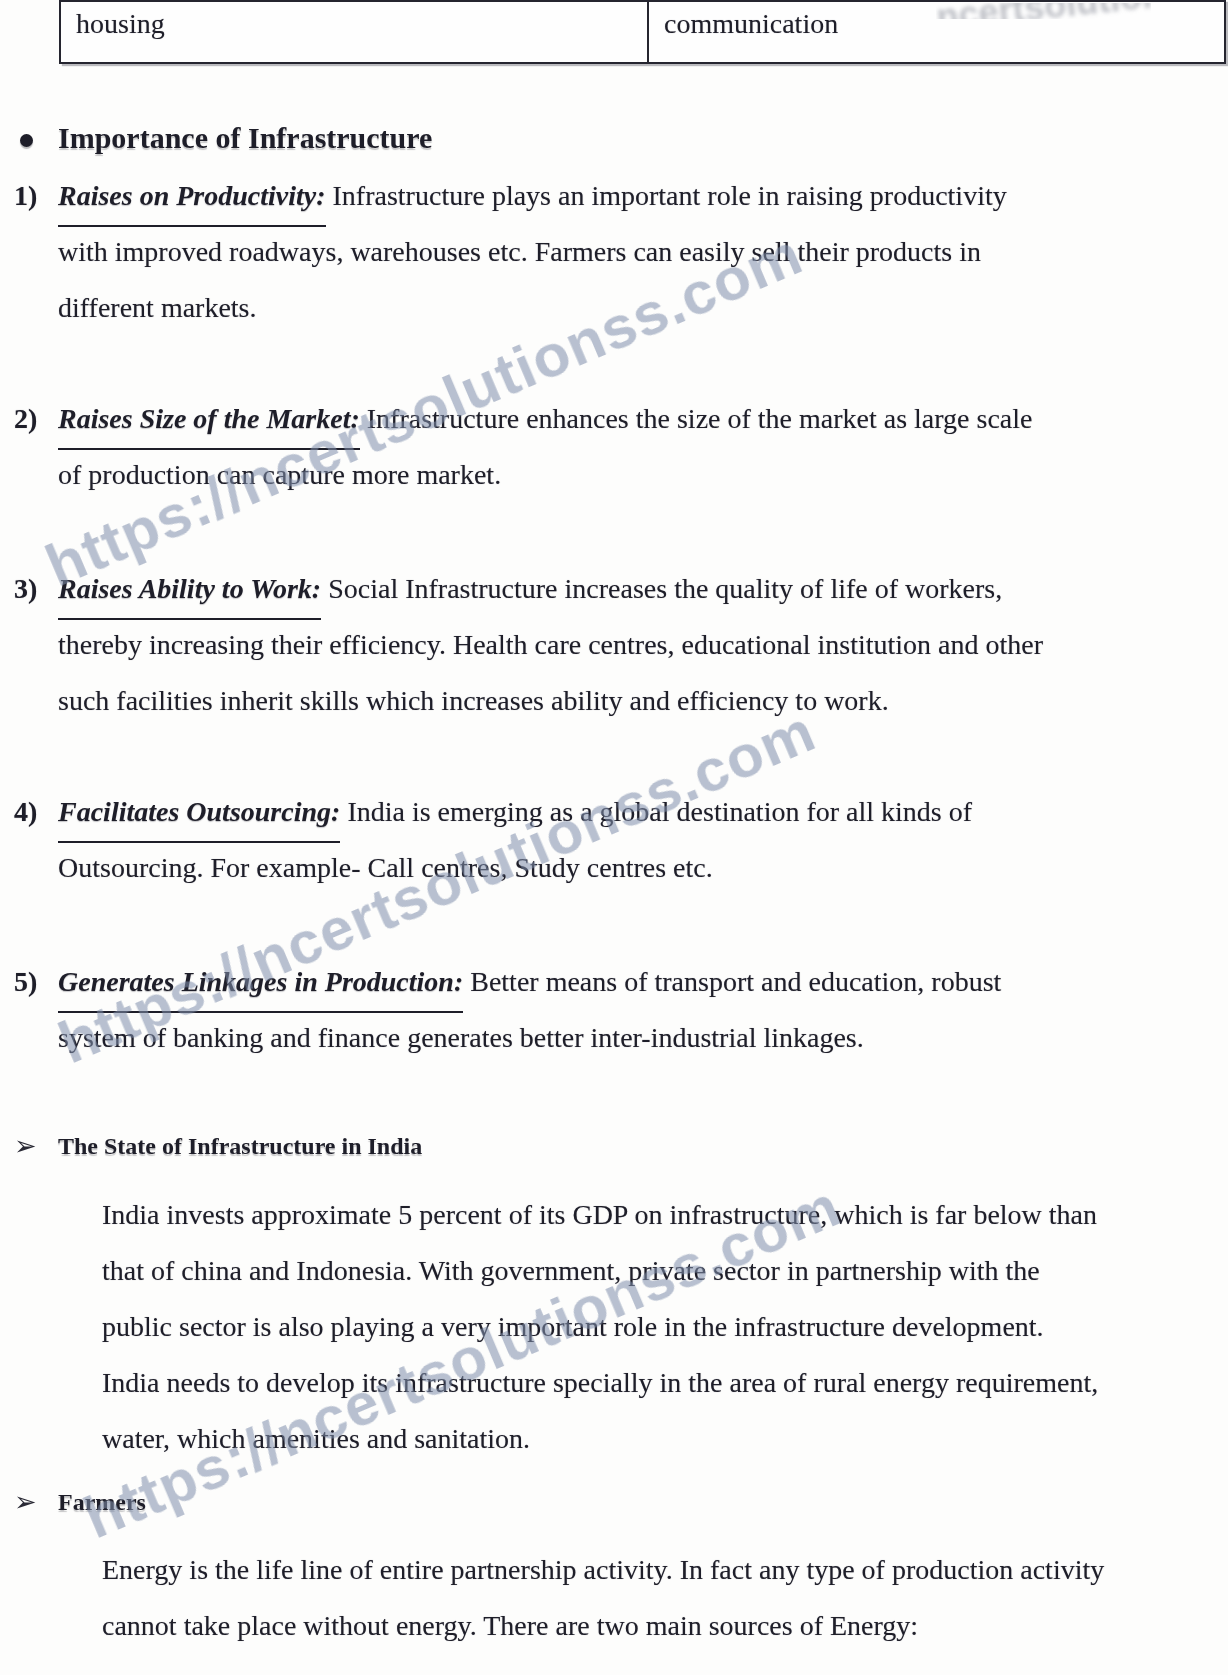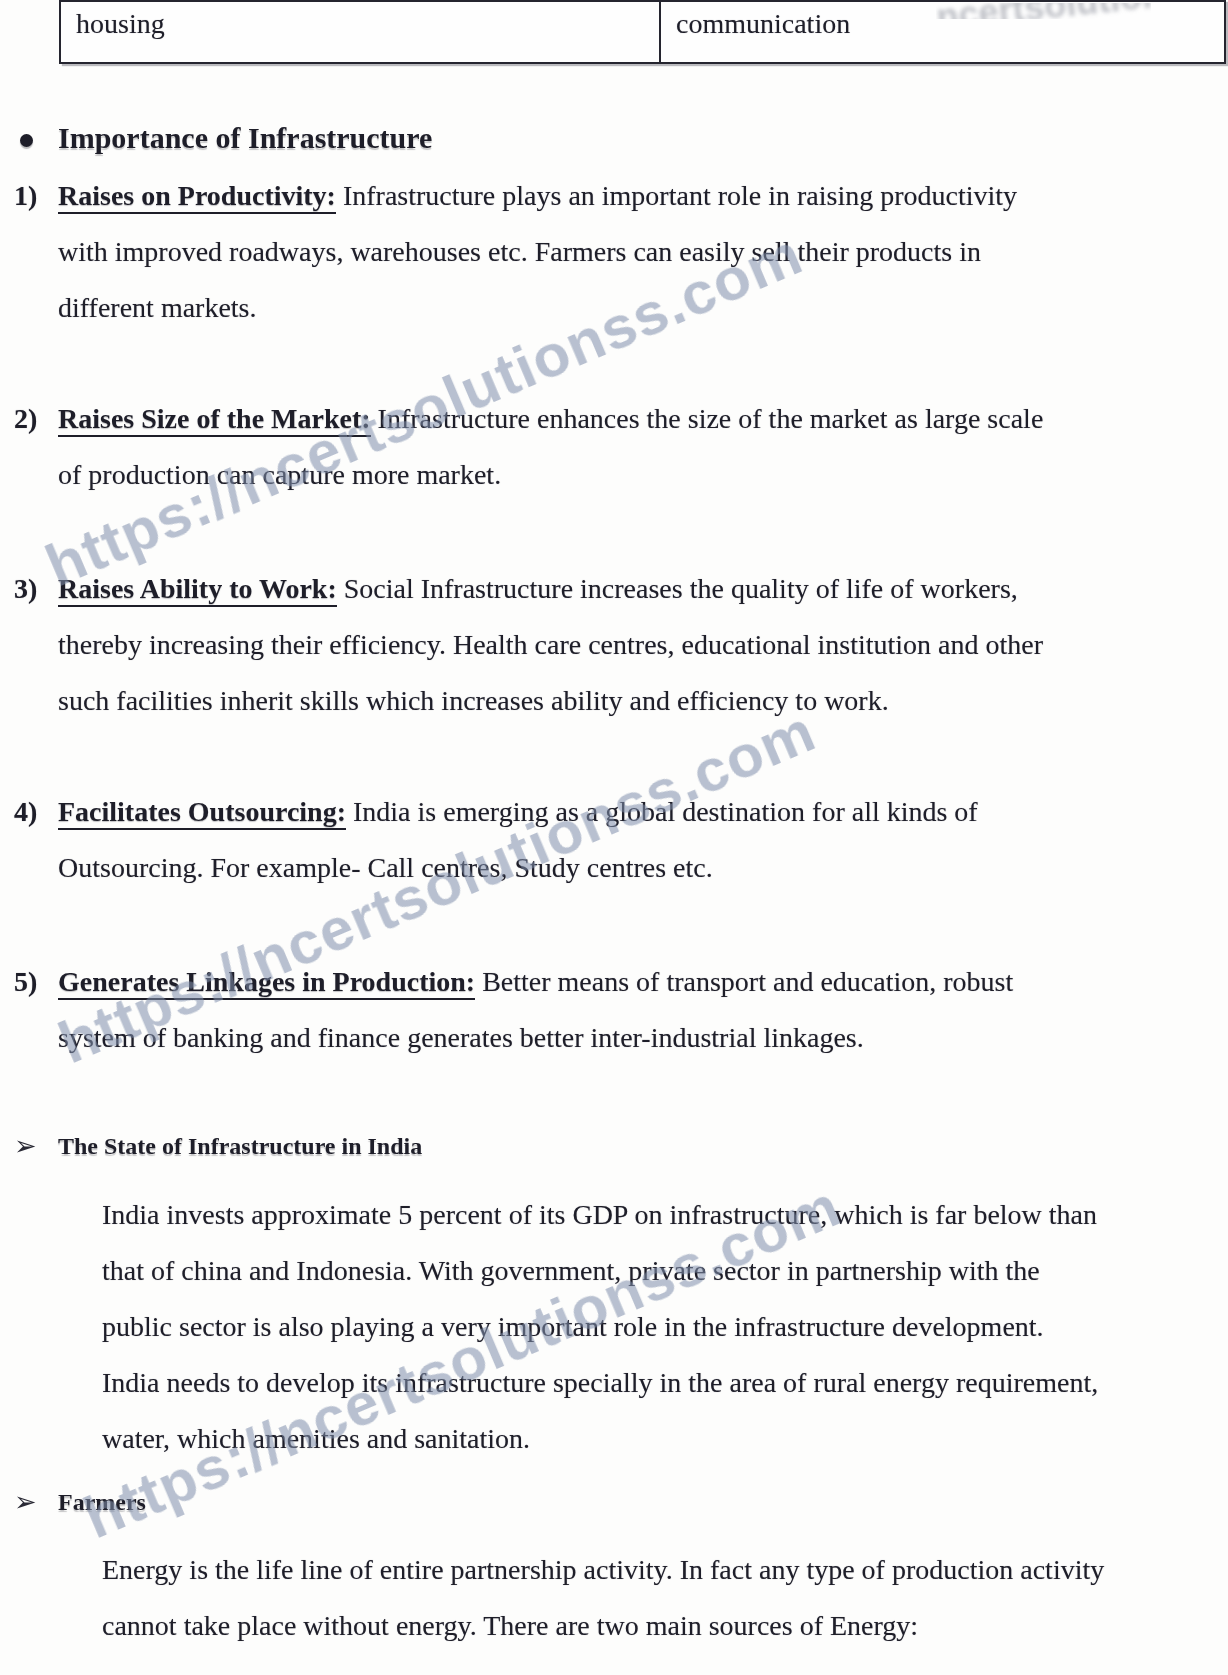--- a/index.html
+++ b/index.html
@@ -18,21 +18,21 @@
   .tbl{
     position:absolute;left:59px;top:0;width:1163px;height:60px;
     border:2px solid #25252f;
     border-top-width:2px;
     display:flex;
     background:#fefefe;
     box-shadow:3px 2px 1px rgba(120,120,128,0.5);
   }
   .tbl .cell{
     font-size:28px;
-    padding:6px 12px 0 15px;
+    padding:6px 0 0 15px;
     white-space:nowrap;
     text-shadow:0 0 1px rgba(30,30,42,0.35);
   }
   .tbl .cell.first{width:571px;border-right:2px solid #25252f;}
   .tbl .cell.second{flex:1;}
   .smudge{
     position:absolute;left:875px;top:1px;width:215px;height:16px;
     overflow:hidden;pointer-events:none;
   }
   .smudge span{
@@ -86,22 +86,23 @@
   }
   .line{
     height:56px;line-height:56px;
     font-size:28px;
     white-space:nowrap;
     text-shadow:0 0 1px rgba(30,30,42,0.35);
   }
   .item-heading{
     font-weight:bold;
     border-bottom:2.5px solid #1e1e29;
-    padding-bottom:1px;
+    padding-bottom:14px;
     text-shadow:0 1px 1px rgba(60,60,70,0.3);
+    font-style:italic;
   }
   .section-head{
     position:absolute;left:58px;height:44px;line-height:44px;
     font-size:24px;font-weight:bold;
     white-space:nowrap;
     text-shadow:0 2px 1px rgba(60,60,70,0.28);
     z-index:2;
   }
   .section-marker{
     position:absolute;left:14px;

